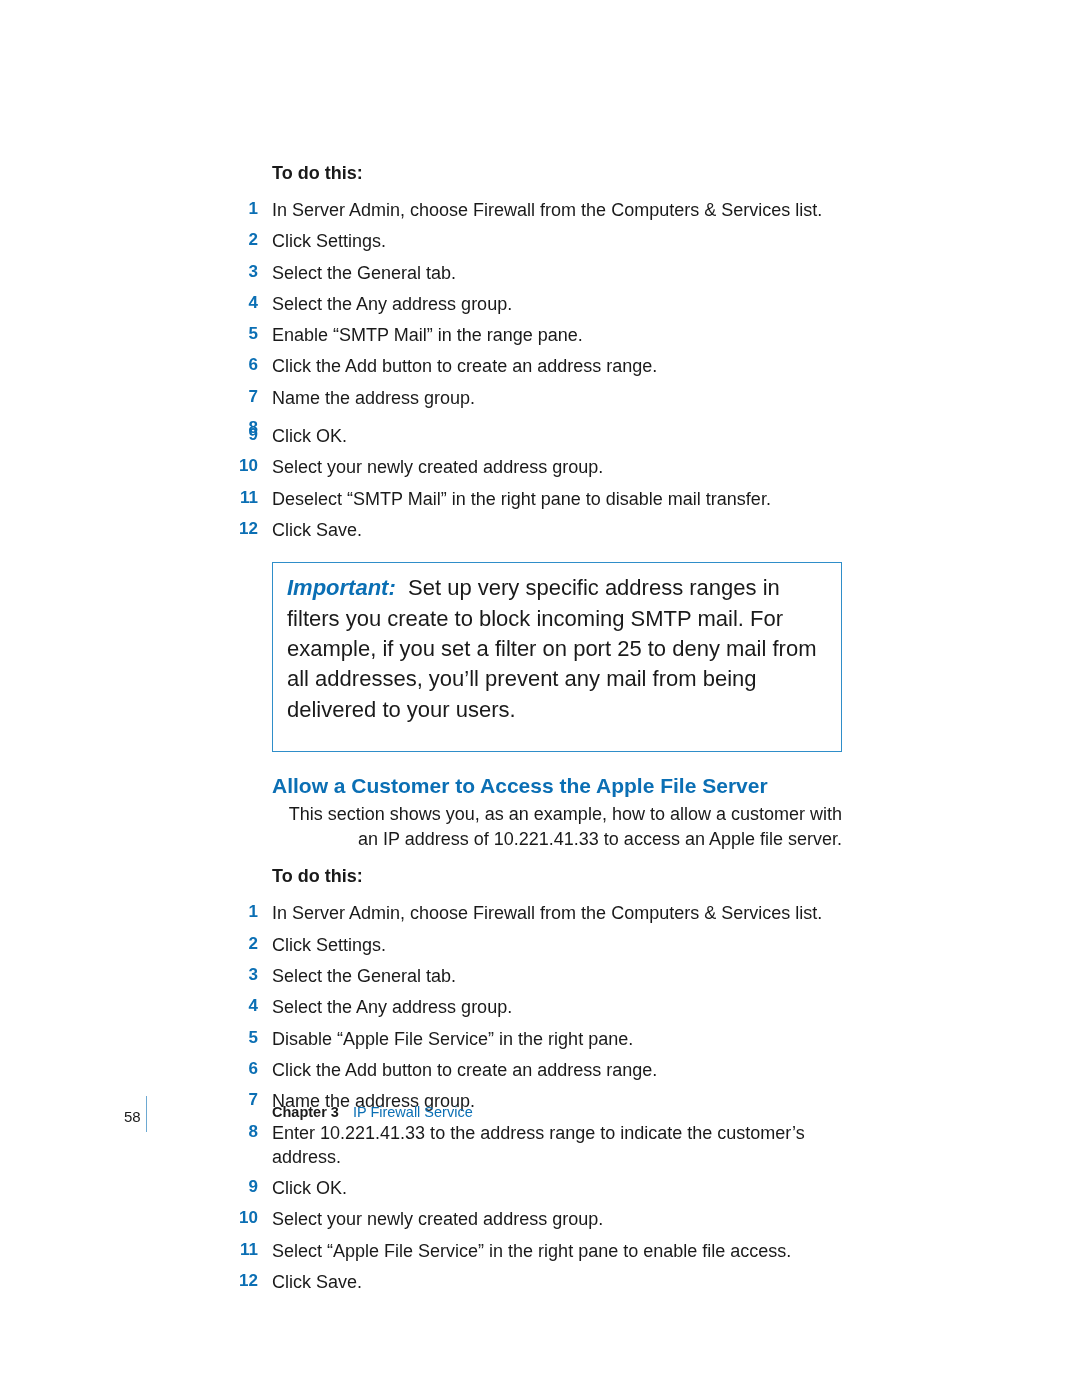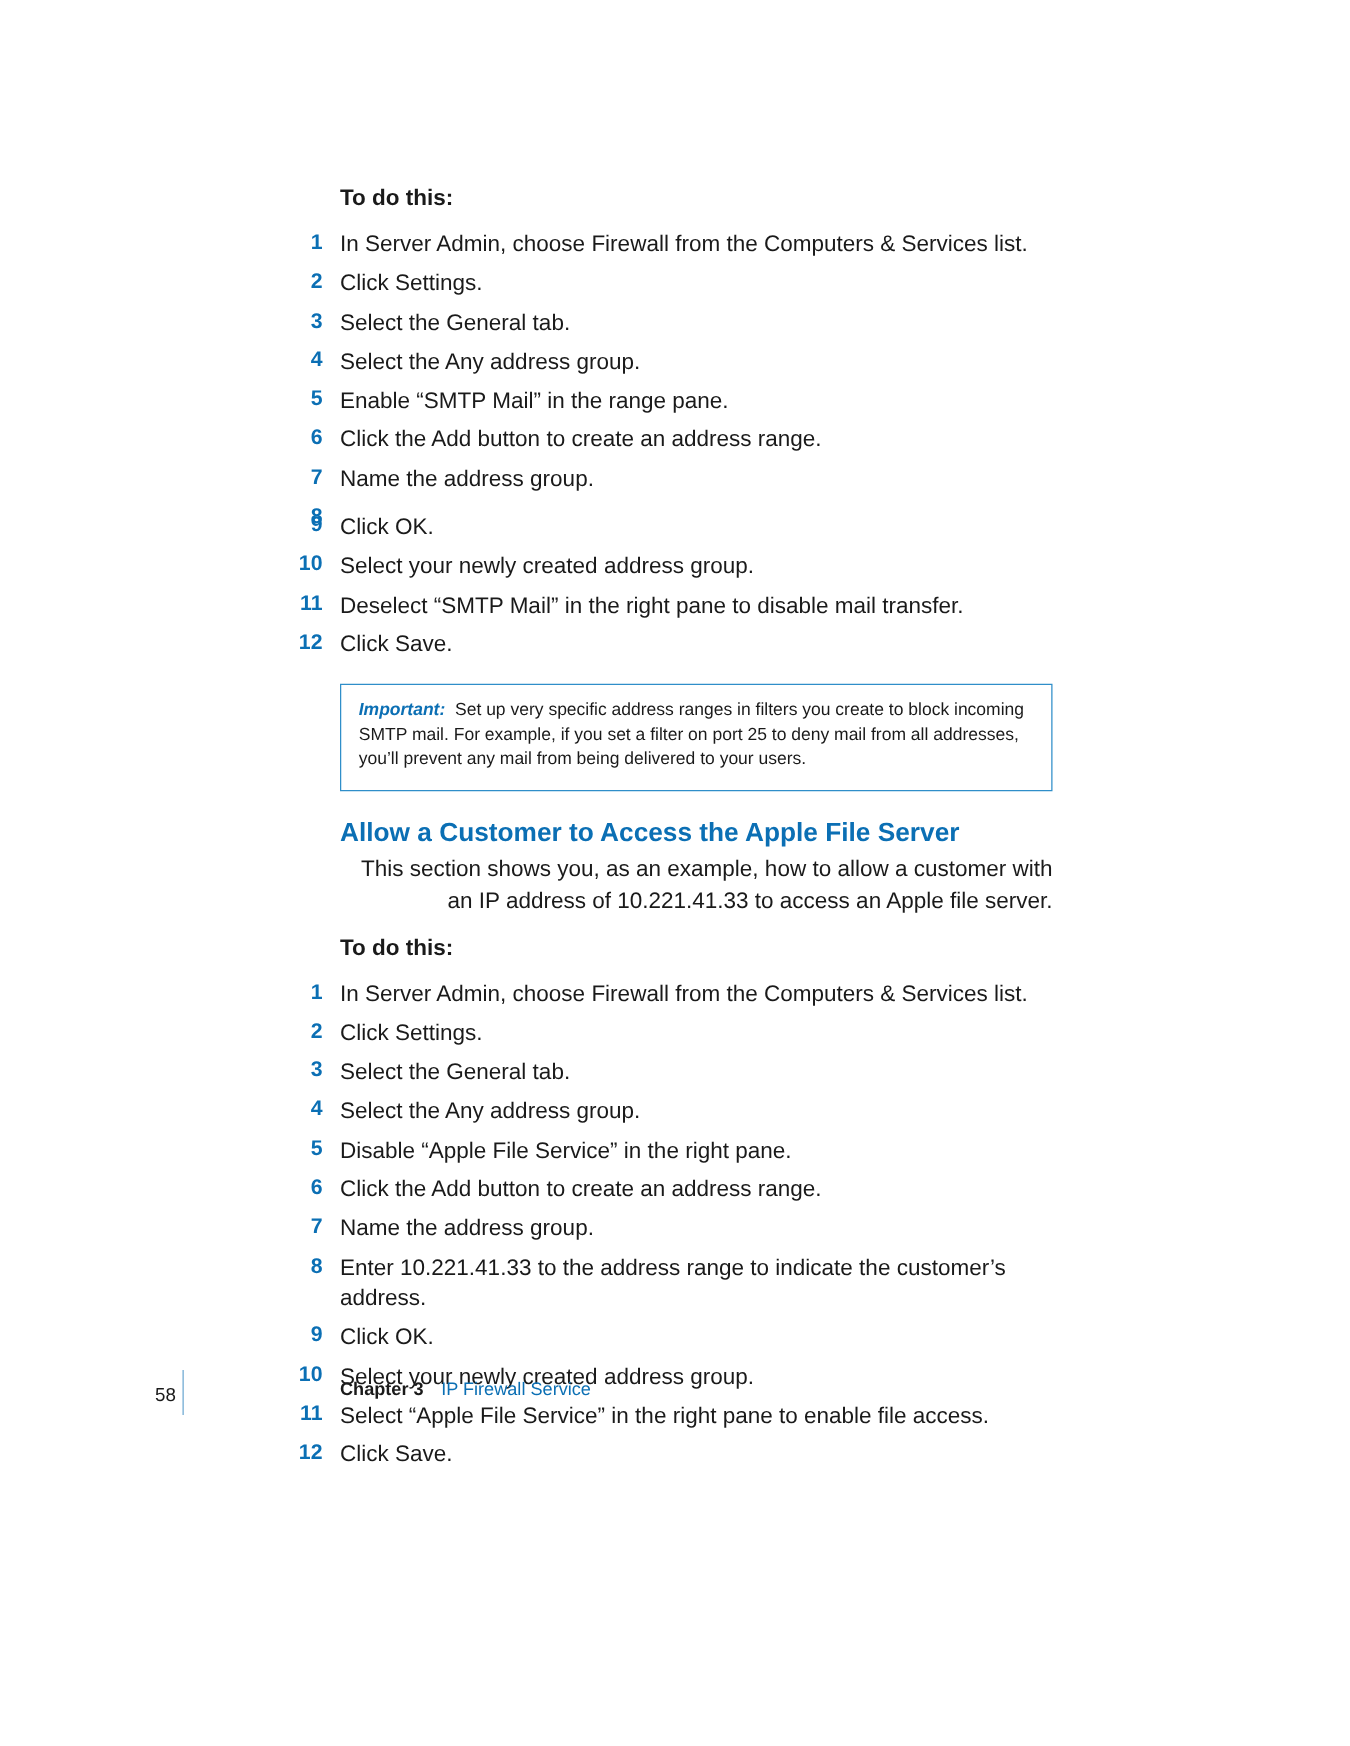--- a/index.html
+++ b/index.html
@@ -12,21 +12,21 @@
   }
   .page {
     width: 1080px;
     height: 1397px;
     position: relative;
     box-sizing: border-box;
   }
   .content {
     position: absolute;
     left: 272px;
-    top: 148px;
+    top: 163px;
     width: 570px;
   }
   .lead {
     font-weight: 700;
     font-size: 18px;
     margin: 0 0 12px 0;
   }
   ol.steps {
     list-style: none;
     margin: 0;
@@ -45,23 +45,23 @@
     right: 100%;
     margin-right: 14px;
     color: #0b6fb4;
     font-weight: 700;
     font-size: 17px;
     top: 2px;
     white-space: nowrap;
   }
   .important-box {
     border: 1px solid #2f8ec9;
-    padding: 10px 14px 16px 14px;
+    padding: 10px 14px 26px 14px;
     margin: 18px 0 22px 0;
-    font-size: 14px;
+    font-size: 22px;
     line-height: 1.38;
   }
   .important-label {
     color: #0b6fb4;
     font-style: italic;
     font-weight: 600;
   }
   .h2 {
     color: #0b6fb4;
     font-weight: 700;

